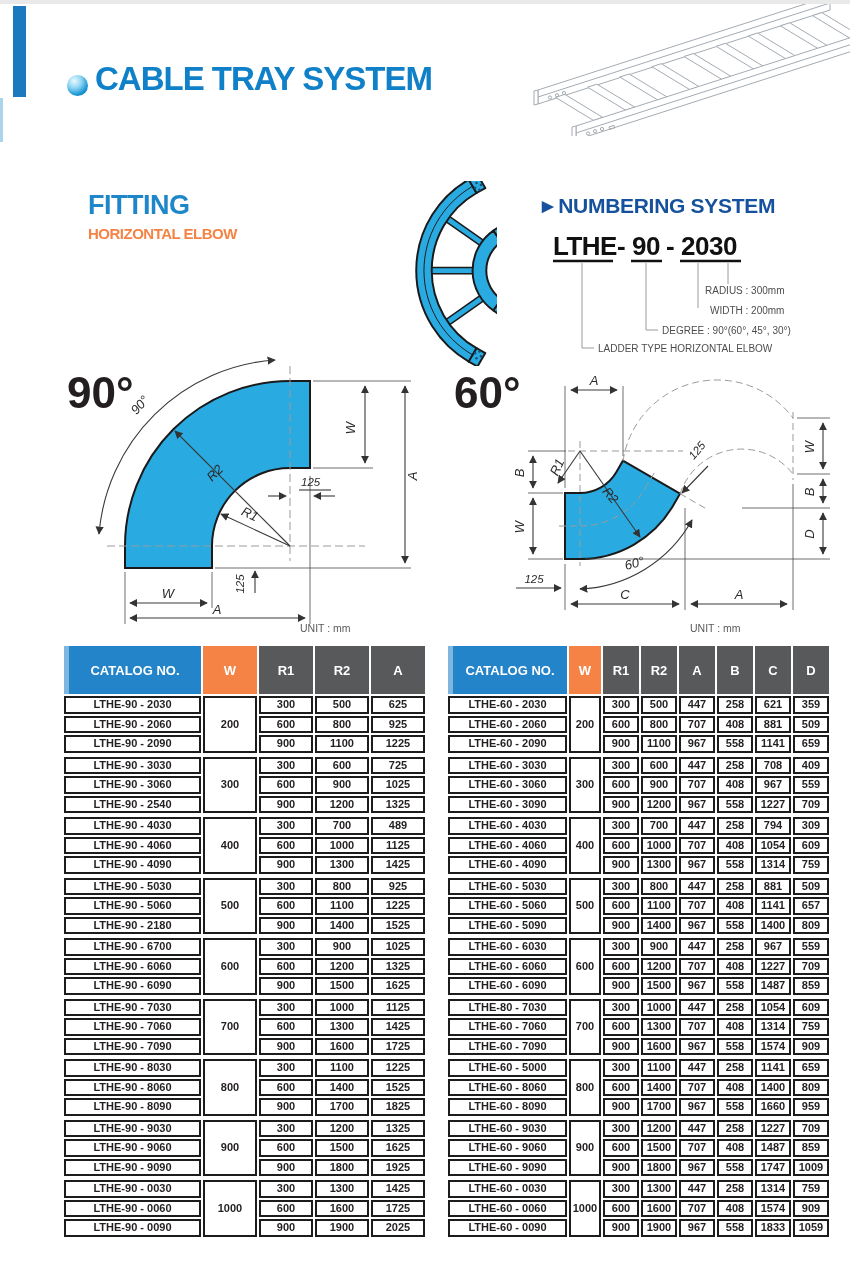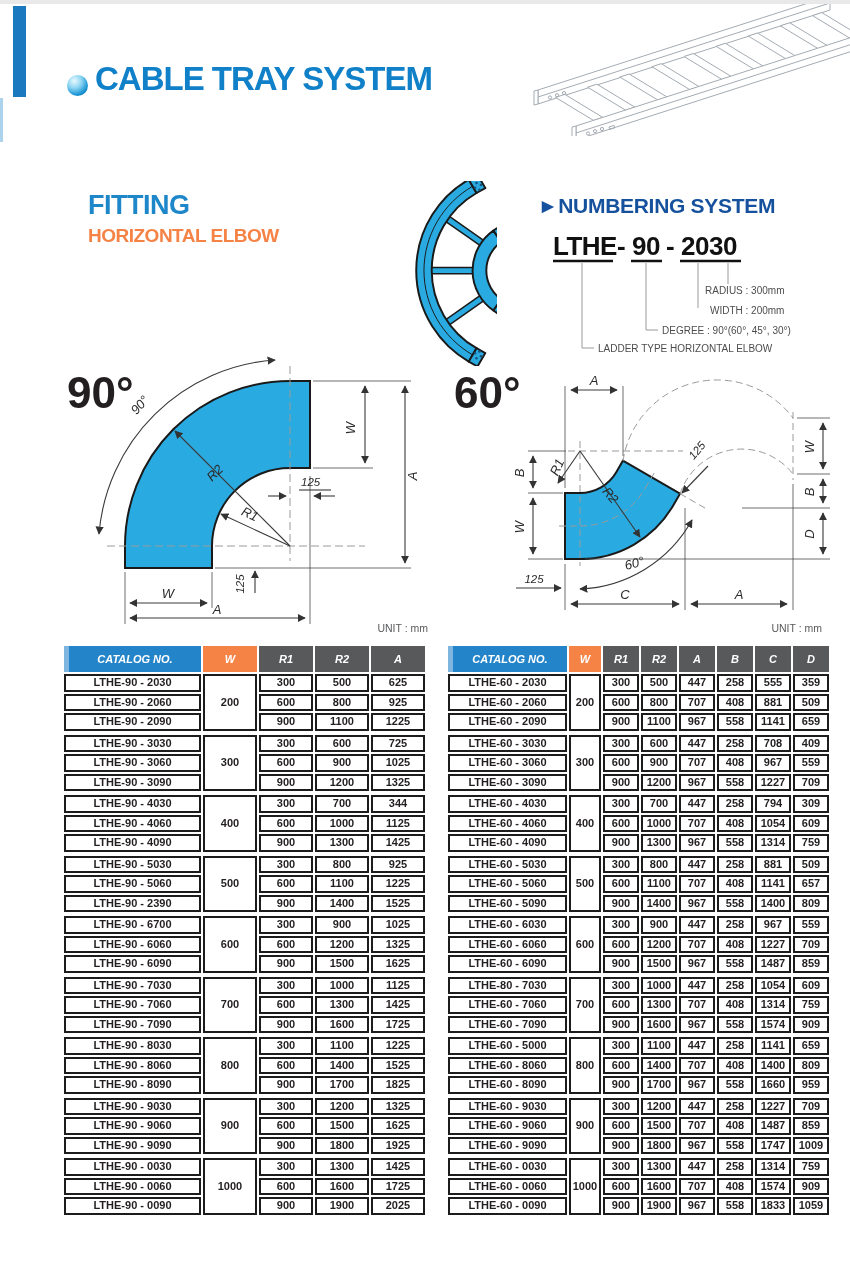--- a/index.html
+++ b/index.html
@@ -6,34 +6,34 @@
   .page{position:relative;width:850px;height:1285px;background:#ffffff;overflow:hidden;
         font-family:"Liberation Sans",sans-serif;margin:4px auto;}
   .abs{position:absolute;}
   
   .top-bar{left:13px;top:2px;width:13px;height:91px;background:#1b79c0;}
   .edge-strip{left:0;top:94px;width:3px;height:44px;background:#abd3ec;}
   .sphere{left:67px;top:71px;width:21px;height:21px;border-radius:50%;
           background:radial-gradient(circle at 35% 28%, #eaf8fe 0%, #8fd6f3 35%, #1793d3 70%, #0b5e92 100%);}
   .main-title{left:95px;top:56px;font-size:33px;font-weight:bold;color:#1080c8;letter-spacing:-1px;}
   .fitting{left:88px;top:186px;font-size:27px;font-weight:bold;color:#1e87c9;letter-spacing:-0.5px;}
-  .h-elbow{left:88px;top:221px;font-size:19px;font-weight:bold;color:#f58345;letter-spacing:-0.5px;}
+  .h-elbow{left:88px;top:221px;font-size:15px;font-weight:bold;color:#f58345;letter-spacing:-0.5px;}
   .numbering-head{left:542px;top:190px;font-size:21px;font-weight:bold;color:#15519c;letter-spacing:-0.3px;display:flex;align-items:center;}
   .numbering-head .ptr{font-size:15px;margin-right:5px;}
-  .unit{font-size:10.5px;color:#58595b;text-align:right;}
+  .unit{font-size:10.5px;color:#58595b;}
   
   svg text{font-family:"Liberation Sans",sans-serif;}
   .dim-lab{font-size:13px;font-style:italic;fill:#2b2b2b;}
   .dim-num{font-size:11.5px;font-style:italic;fill:#2b2b2b;}
   .big-deg{font-size:44px;font-weight:bold;fill:#231f20;}
   .code-part{font-size:26px;font-weight:bold;fill:#111111;letter-spacing:-0.5px;}
   .callout{font-size:10px;fill:#4d4d4d;}
   
   .cat-table{border-collapse:separate;border-spacing:2px;}
-  .cat-table th{color:#fff;font-weight:bold;font-size:11px;height:26px;padding:0 2px;font-style:italic;}
+  .cat-table th{color:#fff;font-weight:bold;font-size:13px;height:26px;padding:11px 2px;}
   .cat-table th.h-cat{background:#2384c9;border-left:5px solid #7eb6e0;}
   .cat-table th.h-w{background:#f58345;}
   .cat-table th.h-val{background:#58595b;}
   .cat-table td{border:2px solid #1c1c1c;background:#fff;font-weight:bold;font-size:11px;
                 color:#231f20;text-align:center;height:13.5px;line-height:13px;padding:0 1px;}
   .cat-table tr.gap td{border:none;background:transparent;height:0;padding:0;line-height:0;}
   .lthe90 th.h-cat{width:128px}.lthe90 th.h-w{width:50px}.lthe90 th.h-val{width:50px}
   .lthe60 th.h-cat{width:110px}.lthe60 th.h-w{width:28px}.lthe60 th.h-val{width:32px}
 </style>
 </head>
@@ -300,34 +300,34 @@
             <td>600</td>
             <td>725</td>
           </tr>
           <tr>
             <td>LTHE-90 - 3060</td>
             <td>600</td>
             <td>900</td>
             <td>1025</td>
           </tr>
           <tr>
-            <td>LTHE-90 - 3090</td>
+            <td>LTHE-90 - 2540</td>
             <td>900</td>
             <td>1200</td>
             <td>1325</td>
           </tr>
           <tr class="gap">
             <td colspan="5"></td>
           </tr>
           <tr>
             <td>LTHE-90 - 4030</td>
             <td rowspan="3">400</td>
             <td>300</td>
             <td>700</td>
-            <td>344</td>
+            <td>489</td>
           </tr>
           <tr>
             <td>LTHE-90 - 4060</td>
             <td>600</td>
             <td>1000</td>
             <td>1125</td>
           </tr>
           <tr>
             <td>LTHE-90 - 4090</td>
             <td>900</td>
@@ -344,21 +344,21 @@
             <td>800</td>
             <td>925</td>
           </tr>
           <tr>
             <td>LTHE-90 - 5060</td>
             <td>600</td>
             <td>1100</td>
             <td>1225</td>
           </tr>
           <tr>
-            <td>LTHE-90 - 2390</td>
+            <td>LTHE-90 - 2180</td>
             <td>900</td>
             <td>1400</td>
             <td>1525</td>
           </tr>
           <tr class="gap">
             <td colspan="5"></td>
           </tr>
           <tr>
             <td>LTHE-90 - 6700</td>
             <td rowspan="3">600</td>
@@ -484,21 +484,21 @@
           </tr>
         </thead>
         <tbody>
           <tr>
             <td>LTHE-60 - 2030</td>
             <td rowspan="3">200</td>
             <td>300</td>
             <td>500</td>
             <td>447</td>
             <td>258</td>
-            <td>555</td>
+            <td>621</td>
             <td>359</td>
           </tr>
           <tr>
             <td>LTHE-60 - 2060</td>
             <td>600</td>
             <td>800</td>
             <td>707</td>
             <td>408</td>
             <td>881</td>
             <td>509</td>

